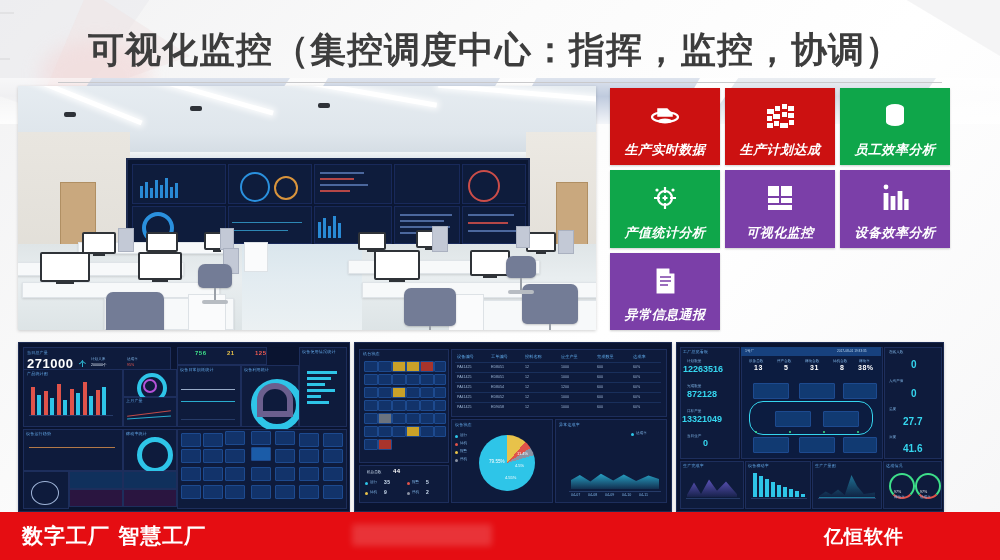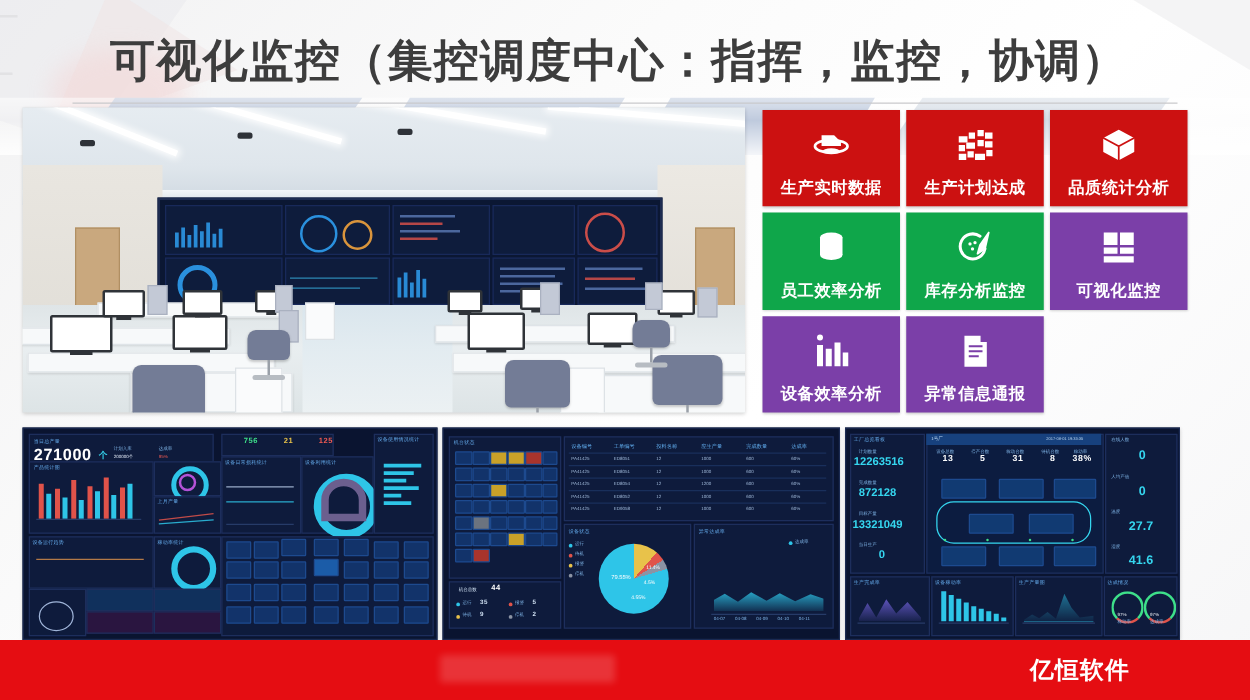--- a/index.html
+++ b/index.html
@@ -86,21 +86,21 @@
   .chair::before{content:"";position:absolute;left:50%;bottom:-16px;width:26px;height:4px;background:#b7bcc2;border-radius:2px;transform:translateX(-50%);}
   .divider{position:absolute;background:#c3c9d6;border:1px solid #aab1c0;}
   .cab{position:absolute;background:#fafbfc;border:1px solid #dde2e6;}
 
   
   .grid{position:absolute;left:610px;top:88px;width:340px;height:242px;
     display:grid;grid-template-columns:repeat(3,1fr);grid-template-rows:repeat(3,1fr);
     gap:5px;z-index:5;}
   .card{position:relative;display:flex;flex-direction:column;
     align-items:center;justify-content:flex-end;padding-bottom:6px;
-    color:#fff;overflow:hidden;box-shadow:0 1px 2px rgba(0,0,0,.2);}
+    color:#fff;overflow:hidden;box-shadow:0 1px 2px rgba(0,0,0,.2);font-style:italic;}
   .card .ico{position:absolute;top:9px;left:0;right:0;height:38px;
     display:flex;align-items:center;justify-content:center;}
   .card .ico svg{width:32px;height:32px;display:block;}
   .card .lbl{font-size:13px;font-weight:bold;letter-spacing:.5px;white-space:nowrap;
     font-family:"DejaVu Sans","Liberation Sans",sans-serif;}
 
   
   .dash{position:absolute;top:342px;height:168px;background:#0a1430;
     border:1px solid #1b2a52;overflow:hidden;z-index:5;box-shadow:0 1px 3px rgba(0,0,0,.2);}
   .d1{left:18px;width:330px;}
@@ -277,52 +277,45 @@
             <rect x="24" y="13" width="6" height="5"></rect>
           <rect x="3" y="23" width="6" height="5"></rect>
             <rect x="10" y="21" width="5" height="5"></rect>
           <rect x="16" y="23" width="8" height="5"></rect>
             <rect x="25" y="20" width="5" height="5"></rect>
         </svg>
       </span>
       <span class="lbl">生产计划达成</span>
     </div>
 
-    <div class="card" style="background:#CC1111">
-      <span class="ico">
-        <svg viewBox="0 0 32 32" fill="#fff" stroke="#CC1111" stroke-width="1.2">
-          <path d="M16 3 L29 10 L29 22 L16 29 L3 22 L3 10 Z"></path>
-          <path d="M3 10 L16 17 L29 10 M16 17 L16 29" fill="none" stroke="#CC1111" stroke-width="1.4"></path>
-        </svg>
-      </span>
-      <span class="lbl">品质统计分析</span>
-    </div>
 
     <div class="card" style="background:#0FA64A">
       <span class="ico">
         <svg viewBox="0 0 32 32" fill="#fff">
           <ellipse cx="16" cy="8" rx="9" ry="4"></ellipse>
           <rect x="7" y="8" width="18" height="14"></rect>
           <ellipse cx="16" cy="22" rx="9" ry="4"></ellipse>
         </svg>
       </span>
       <span class="lbl">员工效率分析</span>
     </div>
 
-
     <div class="card" style="background:#0FA64A">
       <span class="ico">
-        <svg viewBox="0 0 32 32" fill="none" stroke="#fff" stroke-width="2.4" stroke-linecap="round">
-          <path d="M20 7 A10 10 0 1 0 24 17"></path>
-          <path d="M12 13 L12 13.1 M16 12 L16 12.1 M14 17 L14 17.1" stroke-width="2.6"></path>
-          <path d="M27 4 L20 14 L18 21 L24 17 Z" fill="#fff" stroke="#fff" stroke-width="1.4" stroke-linejoin="round"></path>
+        <svg viewBox="0 0 32 32" fill="none" stroke="#fff" stroke-width="2.2">
+          <circle cx="16" cy="16" r="7"></circle>
+          <path d="M16 5 L16 11 M16 21 L16 27 M5 16 L11 16 M21 16 L27 16"></path>
+          <path d="M16 13.5 L16 18.5 M13.5 16 L18.5 16" stroke-width="2"></path>
+          <circle cx="8" cy="8" r="1.6" fill="#fff" stroke="none"></circle>
+          <circle cx="24" cy="8" r="1.6" fill="#fff" stroke="none"></circle>
         </svg>
       </span>
-      <span class="lbl">库存分析监控</span>
-    </div>
+      <span class="lbl">产值统计分析</span>
+    </div>
+
 
     <div class="card" style="background:#7B3FA8">
       <span class="ico">
         <svg viewBox="0 0 32 32" fill="#fff">
           <rect x="4" y="4" width="11" height="10"></rect>
             <rect x="17" y="4" width="11" height="10"></rect>
           <rect x="4" y="16" width="11" height="5"></rect>
             <rect x="17" y="16" width="11" height="5"></rect>
           <rect x="4" y="23" width="24" height="5"></rect>
         </svg>
@@ -676,16 +669,17 @@
     <div class="ring" style="left:212px;top:130px;width:22px;height:22px;border:2px solid #3ee08a;border-bottom-color:#e0534a;"></div>
     <div class="mini" style="left:217px;top:147px;color:#e8ecf2;font-size:3.6px;">97%</div>
     <div class="mini" style="left:217px;top:152px;">稼动率</div>
     <div class="ring" style="left:238px;top:130px;width:22px;height:22px;border:2px solid #3ee08a;border-bottom-color:#e0534a;"></div>
     <div class="mini" style="left:243px;top:147px;color:#e8ecf2;font-size:3.6px;">97%</div>
     <div class="mini" style="left:243px;top:152px;">达成率</div>
   </div>
 
   <div class="footer">
     <div class="fm"></div>
+    <div class="fl">数字工厂  智慧工厂</div>
     <div class="fr">亿恒软件</div>
   </div>
 
 </div>
 
 </body></html>

